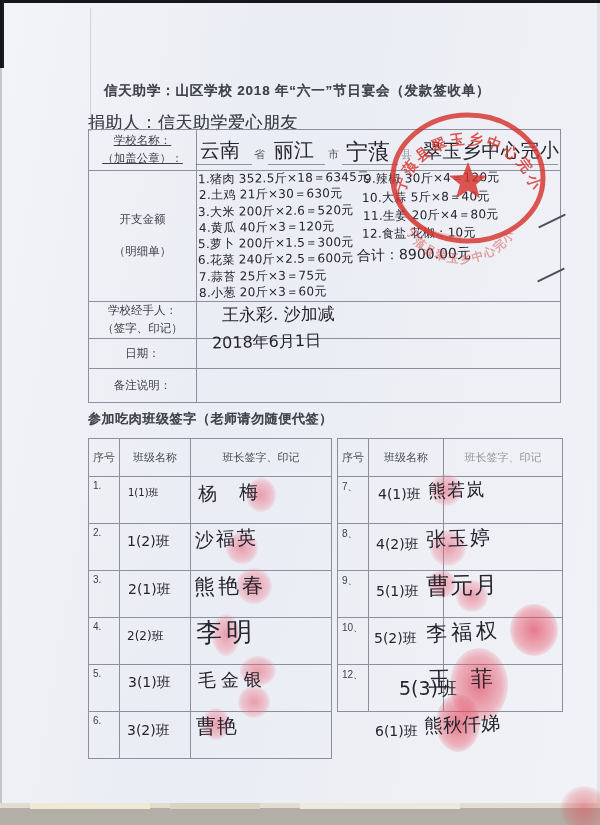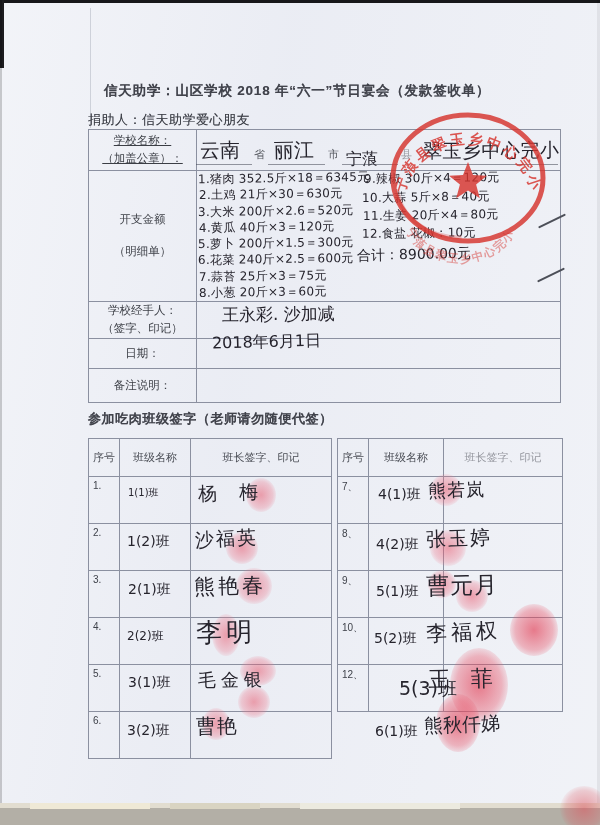--- a/index.html
+++ b/index.html
@@ -19,21 +19,21 @@
   .bottom-band{position:absolute;left:0;top:803px;width:600px;height:22px;
     background:linear-gradient(#e2ddd0 0 5px,#b3afa6 5px 100%);}
   .bottom-band .patch{position:absolute;top:0;height:6px;background:#f2efe4;}
   .corner-smudge{position:absolute;right:-8px;top:786px;width:48px;height:46px;border-radius:50%;
     background:radial-gradient(circle, rgba(221,80,90,.55), rgba(221,80,90,.25) 55%, rgba(221,80,90,0) 75%);}
   .fold-line{position:absolute;left:90px;top:8px;width:1px;height:120px;background:rgba(120,125,145,.28);}
 
   
   .printed{color:#3b3e45;text-shadow:0 0 .5px rgba(60,60,75,.45);}
   .doc-title{position:absolute;left:104px;top:82px;font-size:13.5px;font-weight:700;letter-spacing:.8px;color:#41434b;}
-  .donor{position:absolute;left:88px;top:111px;font-size:13px;letter-spacing:.5px;}
+  .donor{position:absolute;left:88px;top:111px;font-size:17px;letter-spacing:.5px;}
   .section-title{position:absolute;left:88px;top:410px;font-size:13px;font-weight:700;letter-spacing:.6px;color:#41434b;}
 
   
   table{border-collapse:collapse;table-layout:fixed;}
   td,th{border:1px solid #8b90a0;padding:0;vertical-align:middle;overflow:visible;}
   .info-table{position:absolute;left:88px;top:129px;width:473px;}
   .info-table td.lbl{width:107px;text-align:center;font-size:11.5px;line-height:1.55;color:#3c3f46;}
   .sign-table{position:absolute;font-size:11px;}
   .sign-table th{font-weight:400;font-size:11px;color:#4a4d55;line-height:1.3;}
   .sign-table td{font-size:10px;color:#3f424a;}
@@ -105,21 +105,21 @@
       </td>
       <td><span></span></td>
     </tr>
   </tbody>
     </table>
 
   <div class="hw" style="left:200px;top:137px;font-size:20px;transform:rotate(-1deg);">云南</div>
   <div class="small-print" style="left:254px;top:147px;">省</div>
   <div class="hw" style="left:274px;top:137px;font-size:20px;transform:rotate(-1deg);">丽江</div>
   <div class="small-print" style="left:328px;top:147px;">市</div>
-  <div class="hw" style="left:346px;top:149px;font-size:16px;transform:rotate(-.5deg);">宁蒗</div>
+  <div class="hw" style="left:346px;top:137px;font-size:22px;transform:rotate(-.5deg);">宁蒗</div>
   <div class="small-print" style="left:401px;top:147px;opacity:.55;">县</div>
   <div class="hw" style="left:423px;top:138px;font-size:19px;letter-spacing:.5px;transform:rotate(-.5deg);">翠玉乡中心完小</div>
   <div class="underline" style="left:196px;top:164px;width:56px;"></div>
   <div class="underline" style="left:268px;top:164px;width:57px;"></div>
   <div class="underline" style="left:342px;top:164px;width:56px;"></div>
   <div class="underline" style="left:419px;top:164px;width:139px;"></div>
 
   <div>
     <div class="hw hw-line" style="left:198px;top:170px;">1.猪肉 352.5斤×18＝6345元</div>
     <div class="hw hw-line" style="left:199px;top:186px;">2.土鸡 21斤×30＝630元</div>

